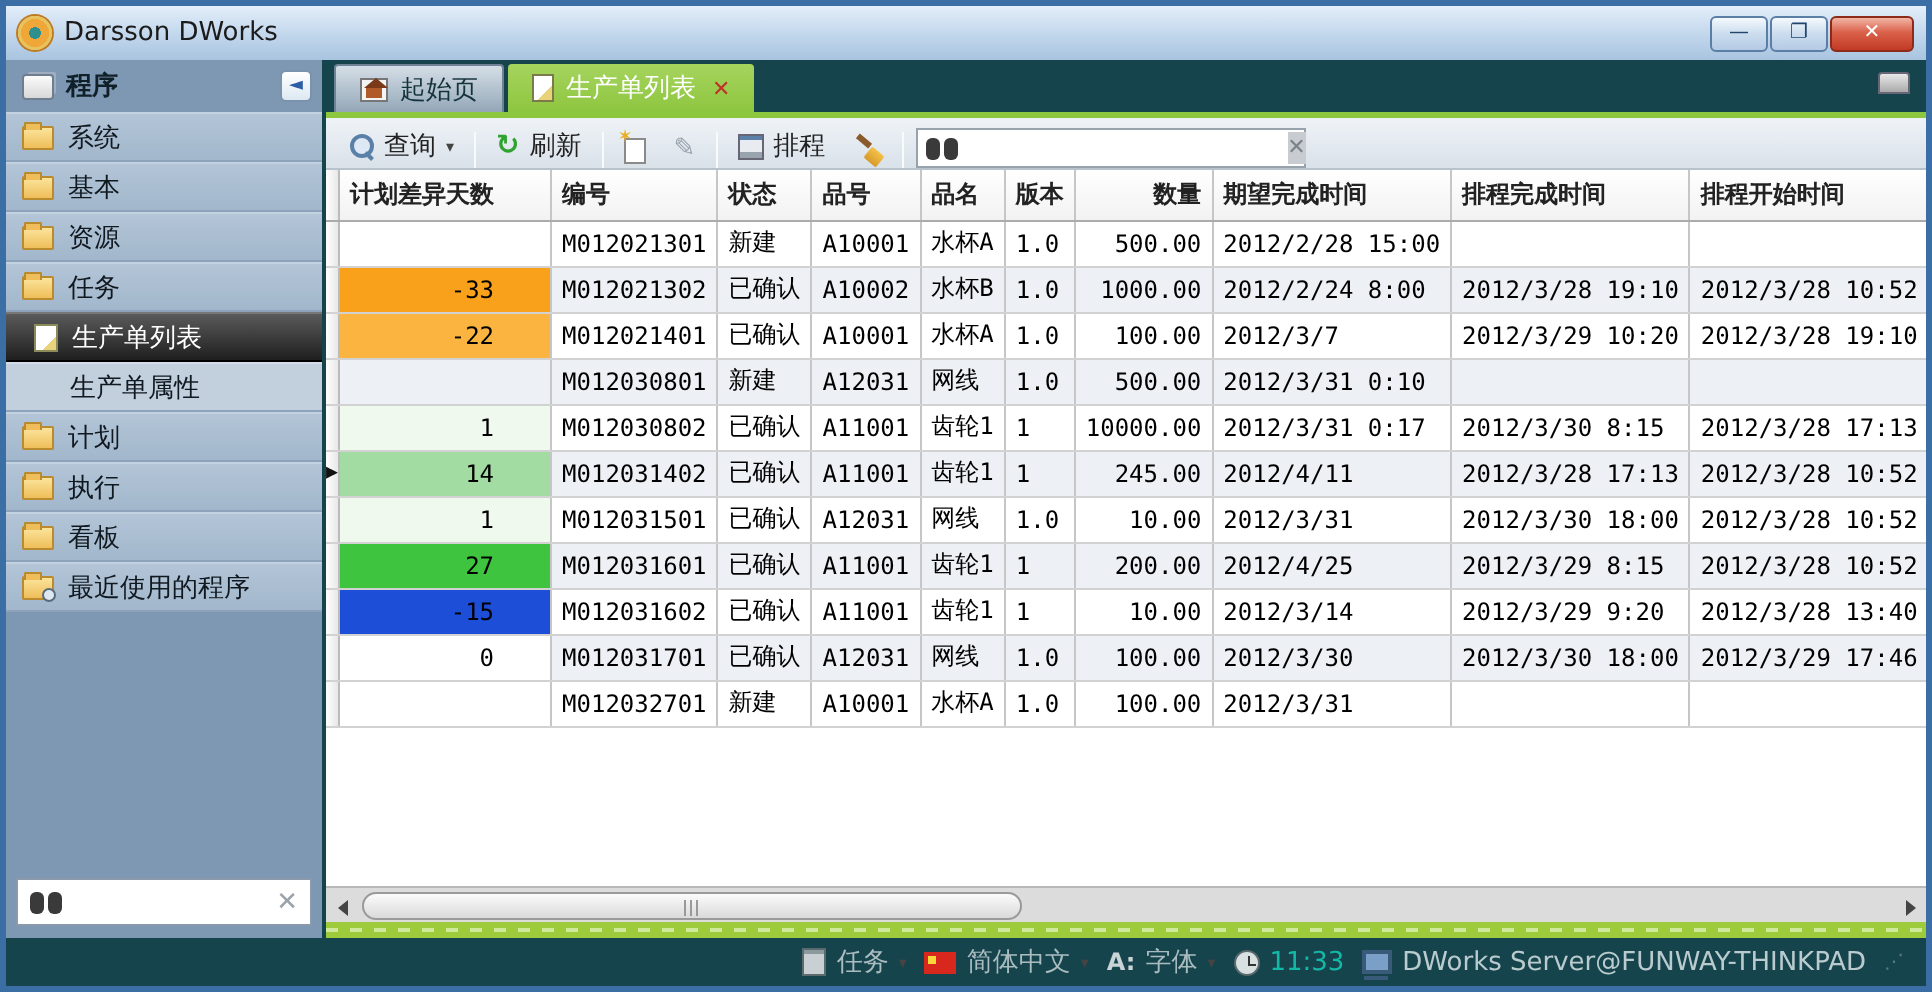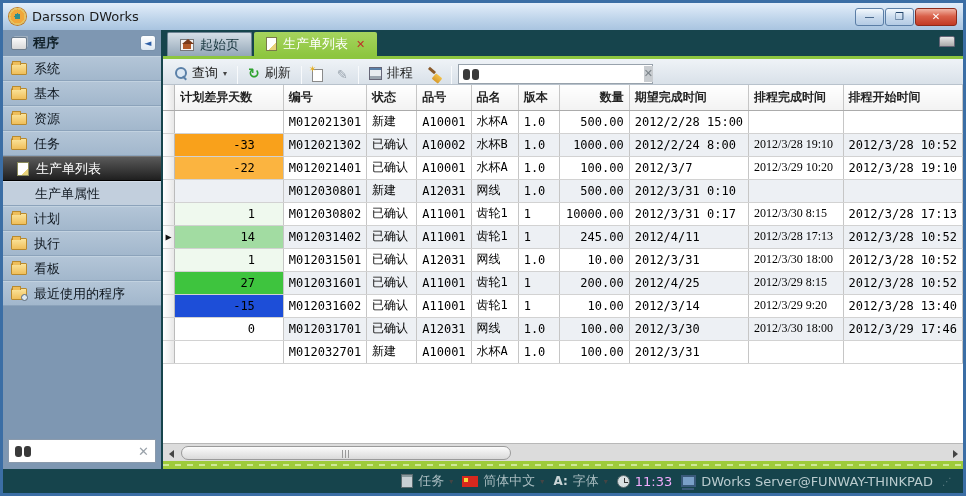--- a/index.html
+++ b/index.html
@@ -89,21 +89,21 @@
   
   .tablewrap { flex:1; background:#FFFFFF; overflow:hidden; min-height:0; position:relative; }
   .grid { display:table; border-collapse:collapse; table-layout:fixed; font-size:12px; }
   .grid-row { display:table-row; }
   .grid-cell, .grid-head { display:table-cell; border-right:1px solid #C6C6C6; border-bottom:1px solid #D2D2D2; padding:0 5px; height:23px; vertical-align:middle; white-space:nowrap; overflow:hidden; font-family:"DejaVu Sans Mono","Liberation Mono",monospace; }
   .grid-head { background:linear-gradient(#FFFFFF,#F2F2F2); font-family:"DejaVu Sans","Liberation Sans",sans-serif; font-weight:bold; color:#222; border-bottom:1px solid #ABABAB; height:25px; }
   .grid-row.alt .grid-cell { background:#EDF0F4; }
   .rowhdr { width:18px; background:linear-gradient(90deg,#FFFFFF,#E8E8E8)!important; border-right:1px solid #BBB; text-align:center; color:#111; font-size:10px; padding:0; }
   .c-diff { width:112px; text-align:right; padding-right:28px; }
   .c-code { width:76px; } .c-status { width:54px; } .c-itemno { width:53px; } .c-itemname { width:53px; }
-  .c-ver { width:50px; } .c-qty { width:70px; text-align:right; } .c-due { width:104px; } .c-se { width:100px;font-family:Liberation Serif, serif; } .c-ss { width:92px; }
+  .c-ver { width:50px; } .c-qty { width:70px; text-align:right; } .c-due { width:104px; } .c-se { width:100px; } .c-ss { width:92px; }
 
   
   .hscroll { height:18px; background:#DCDCDC; display:flex; align-items:center; flex:0 0 auto; border-top:1px solid #B8B8B8; }
   .hs-arrow { width:16px; height:16px; position:relative; }
   .hs-arrow:before { content:""; position:absolute; top:5px; }
   .hs-arrow.left:before { left:6px; border-top:4px solid transparent; border-bottom:4px solid transparent; border-right:5px solid #444; }
   .hs-arrow.right { margin-left:auto; }
   .hs-arrow.right:before { left:6px; border-top:4px solid transparent; border-bottom:4px solid transparent; border-left:5px solid #444; }
   .hs-thumb { width:330px; height:14px; margin-left:2px; background:linear-gradient(#FBFBFB,#DADADA); border:1px solid #9A9A9A; border-radius:7px; position:relative; }
   .hs-thumb:before { content:""; position:absolute; left:50%; top:3px; width:8px; height:8px; margin-left:-4px;
@@ -118,21 +118,21 @@
   .clip-icon { width:12px; height:14px; background:#C8D0D4; border:1px solid #5A6A6E; box-shadow:inset 0 2px 0 #8A9A9E; }
   .flag-icon { width:16px; height:11px; background:#D8281E; position:relative; }
   .flag-icon:before { content:""; position:absolute; left:2px; top:2px; width:4px; height:4px; background:#F8D838; }
   .font-ic { color:#C8D4D6; font-weight:bold; font-size:12px; }
   .clock-icon { width:13px; height:13px; border-radius:50%; background:#D8E0E2; border:1px solid #5A6A6E; position:relative; }
   .clock-icon:before { content:""; position:absolute; left:6px; top:2px; width:1px; height:5px; background:#333; }
   .clock-icon:after { content:""; position:absolute; left:6px; top:6px; width:4px; height:1px; background:#333; }
   .pc-icon { width:15px; height:12px; background:#7AA0C8; border:2px solid #3A5A7A; position:relative; }
   .pc-icon:after { content:""; position:absolute; left:-1px; bottom:-5px; width:12px; height:2px; background:#3A5A7A; }
   .grip { color:#5A7A80; font-size:10px; letter-spacing:1px; }
-  .time-text { color:#f0abfc; }
+  .time-text { color:#14b8a6; }
   .server-text { color:#B9CBCE; }
 </style>
 </head>
 <body>
 
 <div class="frame">
 <div class="frame-inner">
 
   <div class="titlebar">
     <div class="app-icon"></div>

